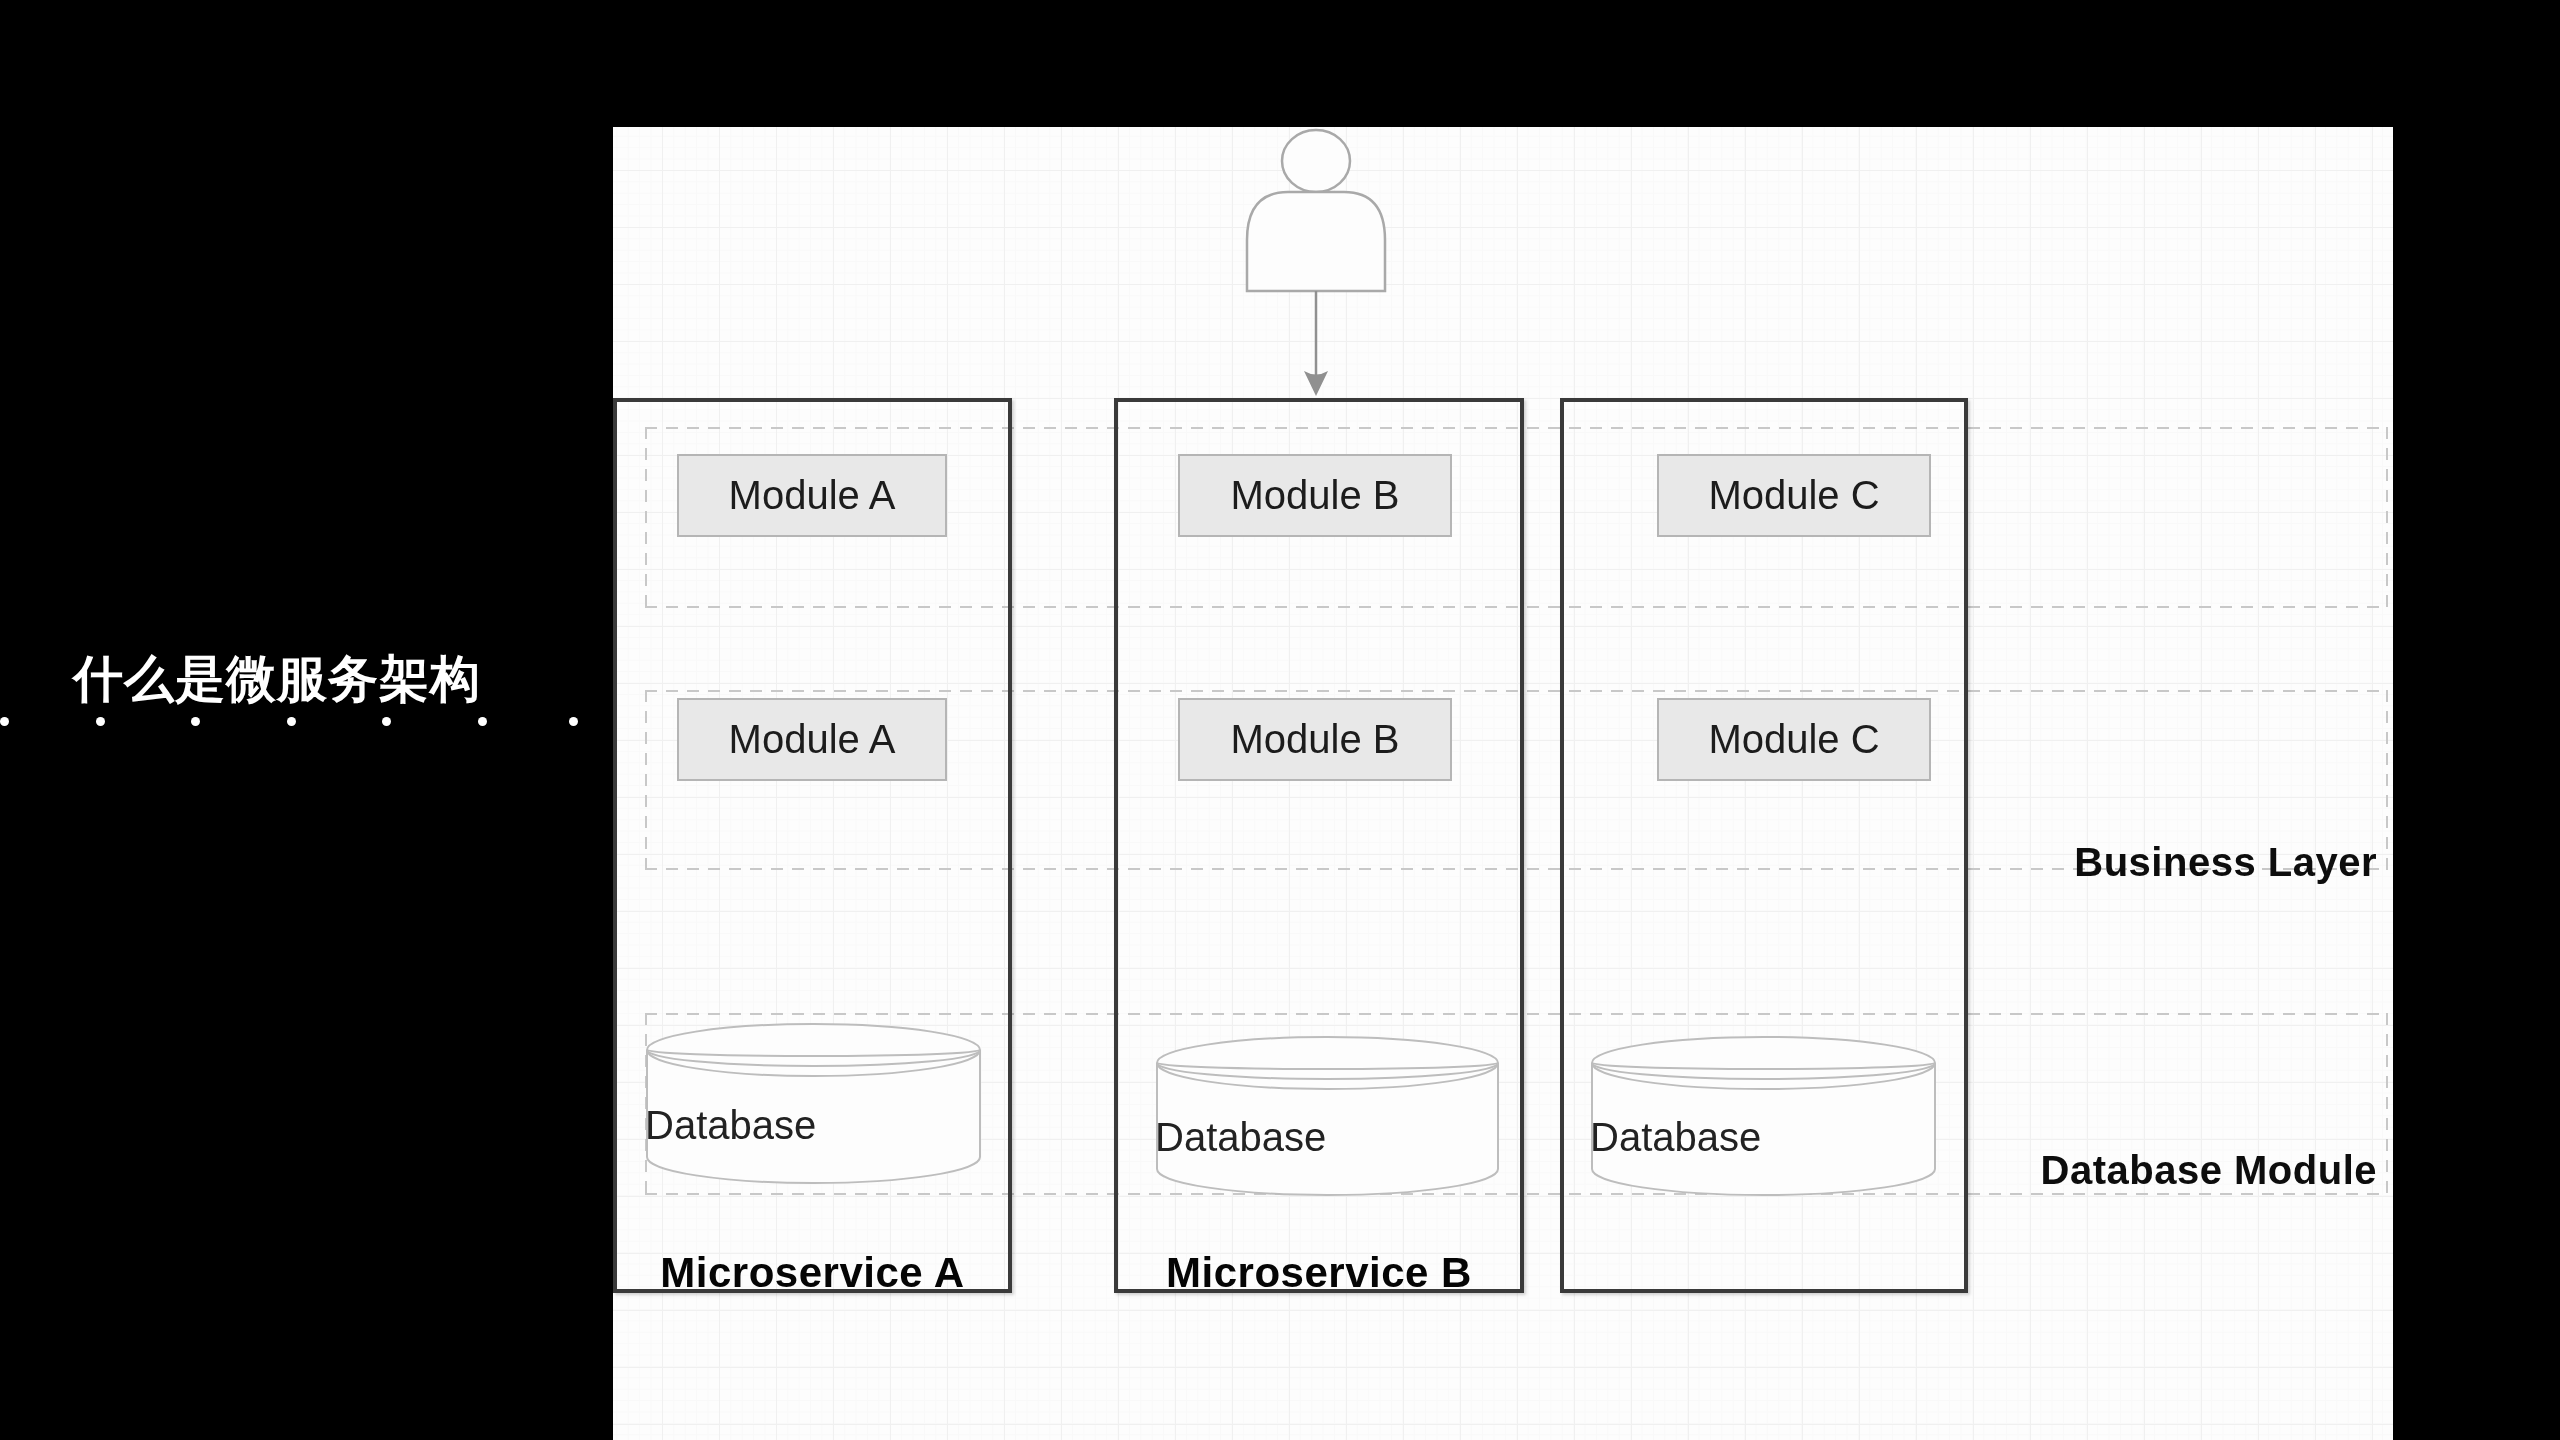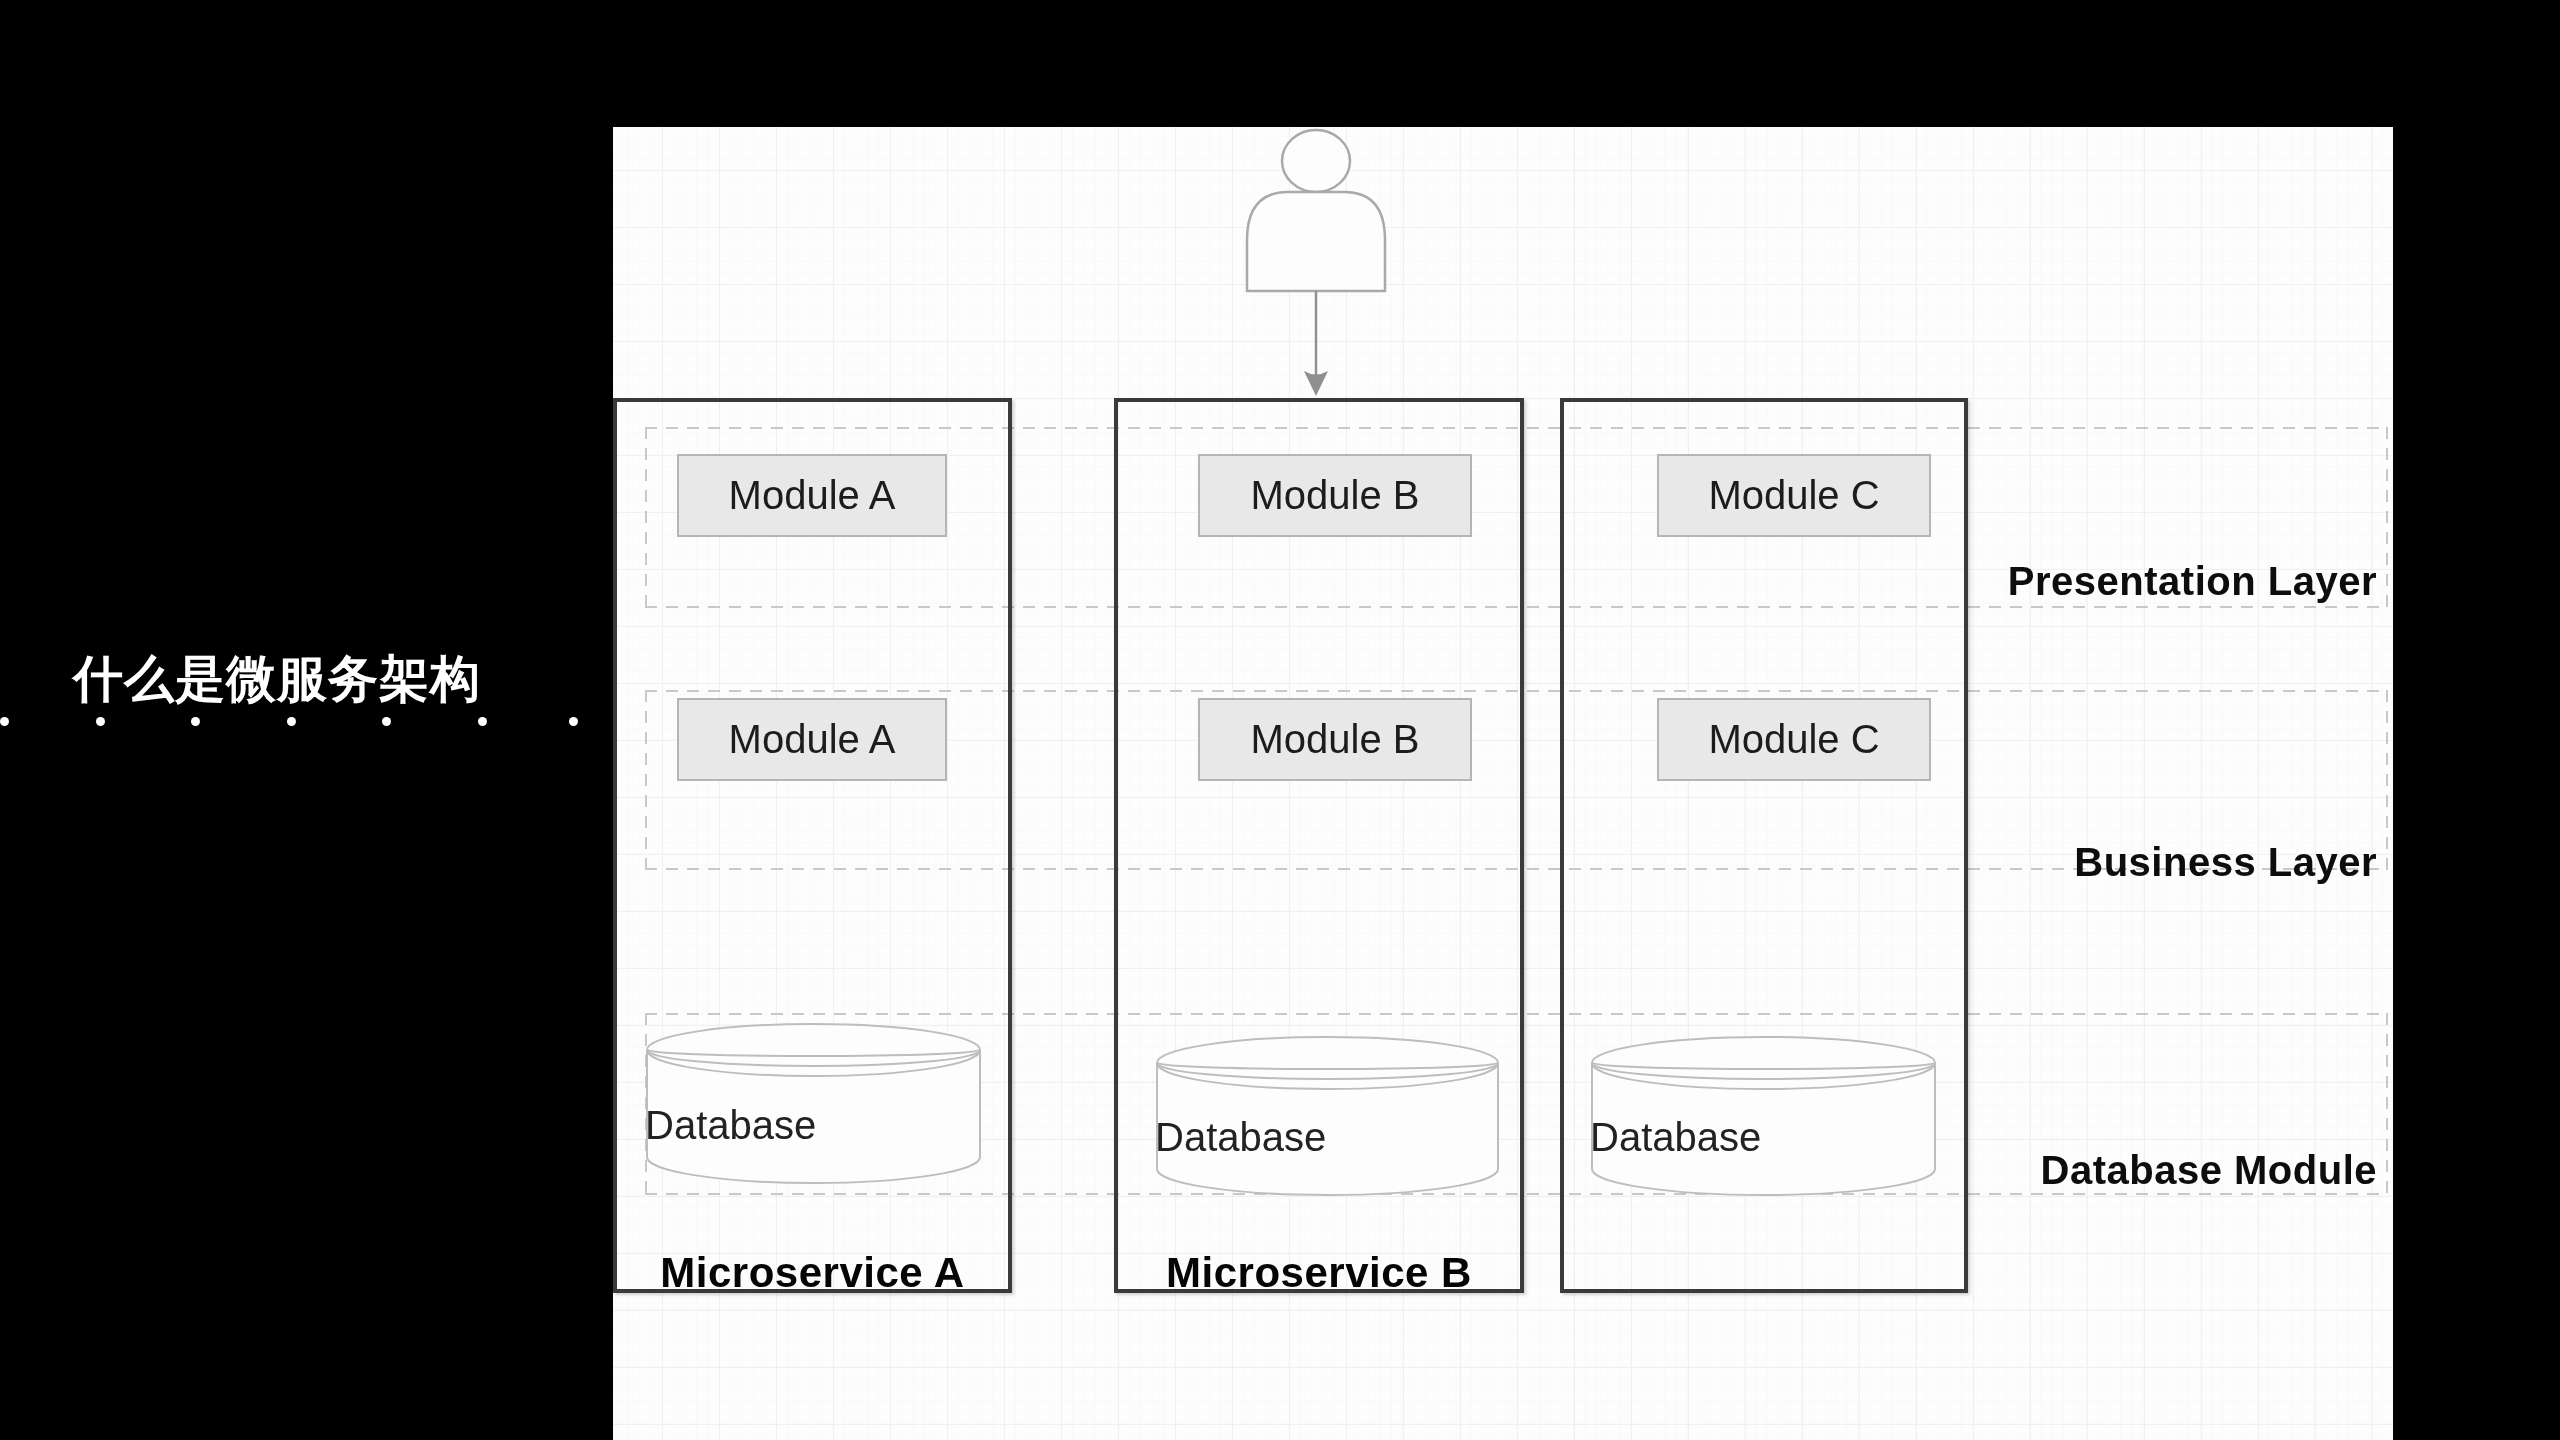--- a/index.html
+++ b/index.html
@@ -57,21 +57,21 @@
   
   .module{
     position:absolute;height:83px;box-sizing:border-box;
     background:#e8e8e8;border:2px solid #b5b5b5;
     display:flex;align-items:center;justify-content:center;
     font-size:40px;color:#1c1c1c;
   }
   .row1{top:327px;}
   .row2{top:571px;}
   .mod-a{left:64px;width:270px;}
-  .mod-b{left:565px;width:274px;margin-left:20px;}
+  .mod-b{left:565px;width:274px;}
   .mod-c{left:1044px;width:274px;align-items:center;}
   
   .cyl{position:absolute;}
   .cyl-a{left:32px;top:895px;width:337px;height:163px;}
   .cyl-b{left:542px;top:908px;width:345px;height:162px;}
   .cyl-c{left:977px;top:908px;width:347px;height:162px;}
   .cyl svg{position:absolute;left:0;top:0;}
   .cyl-label{
     position:absolute;left:0;right:0;top:63%;transform:translateY(-50%);
     text-align:left;font-size:40px;color:#222222;
@@ -177,18 +177,17 @@
         <ellipse cx="173.5" cy="28" rx="171.5" ry="26" fill="#fdfdfd" stroke="#bdbdbd" stroke-width="2"></ellipse>
         <path d="M2 28 A171.5 6 0 0 0 345 28" fill="none" stroke="#bdbdbd" stroke-width="2"></path>
         <path d="M2 28 A171.5 16 0 0 0 345 28" fill="none" stroke="#bdbdbd" stroke-width="2"></path>
       </svg>
       <div class="cyl-label">Database</div>
     </div>
 
     <div class="msname msname-b">Microservice B</div>
     <div class="msname msname-a">Microservice A</div>
 
-    <div class="layer-label layer-label-1">Presentation Layer</div>
     <div class="layer-label layer-label-2">Business Layer</div>
     <div class="layer-label layer-label-3">Database Module</div>
 
   </div>
 </div>
 
 </body></html>

